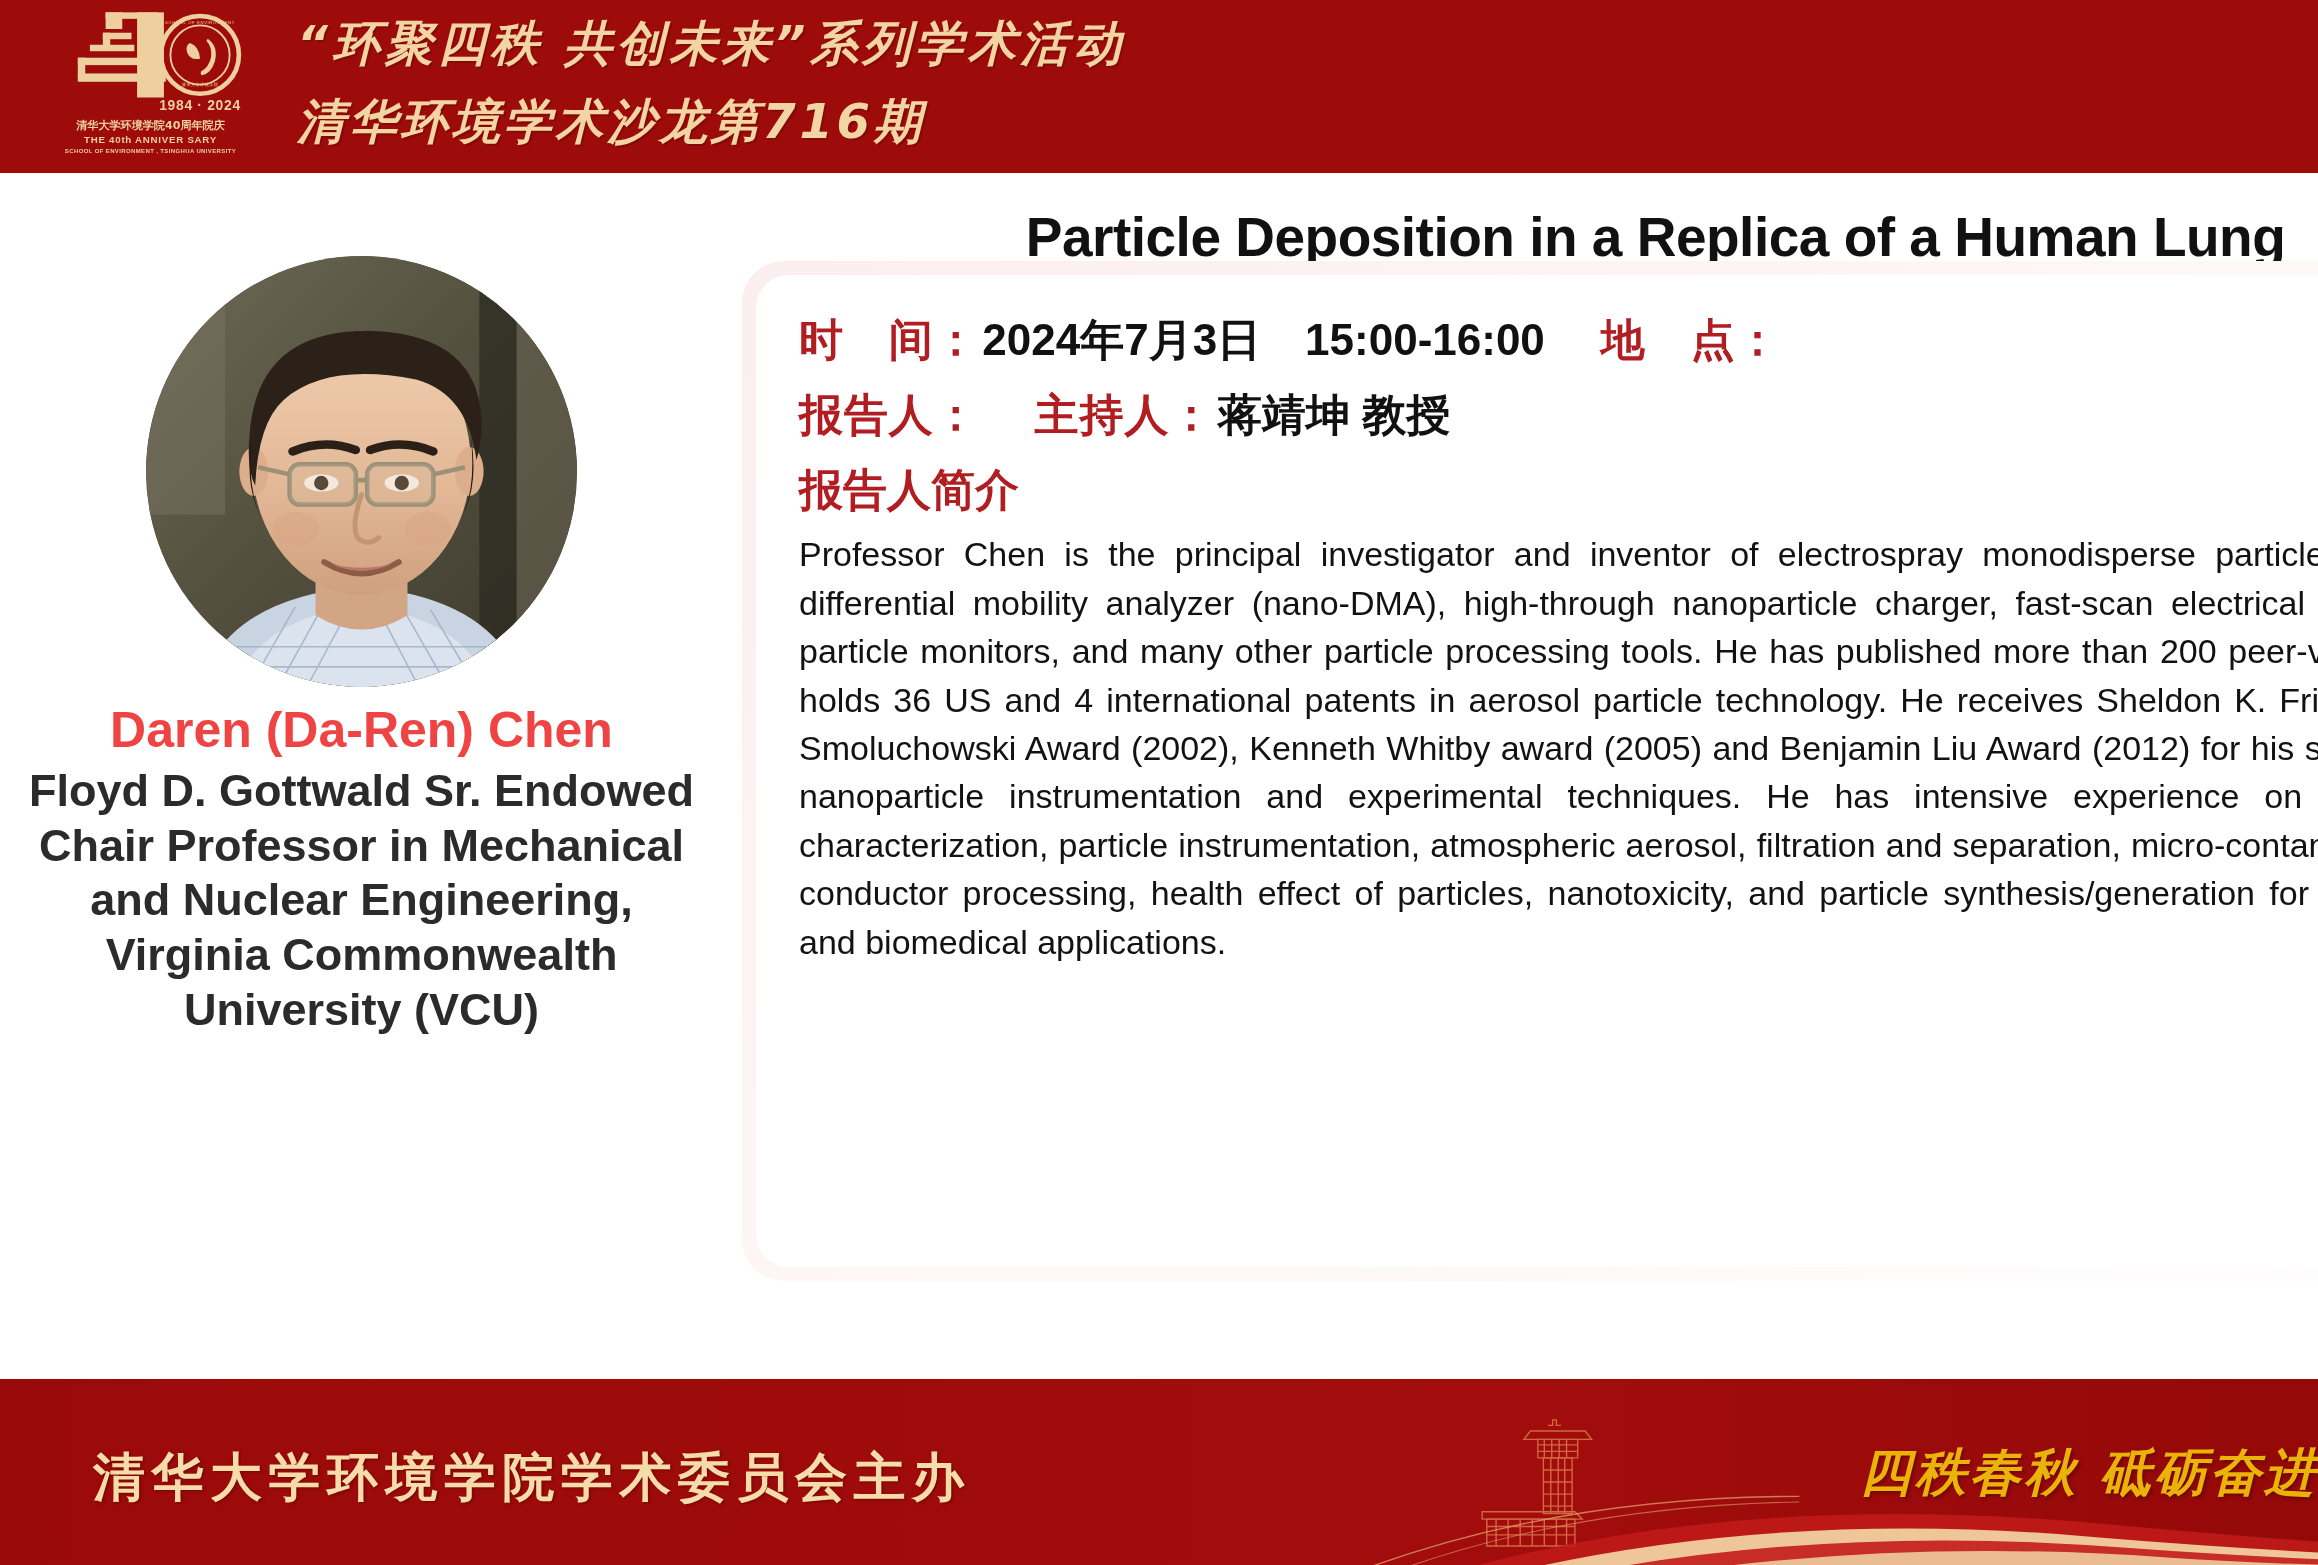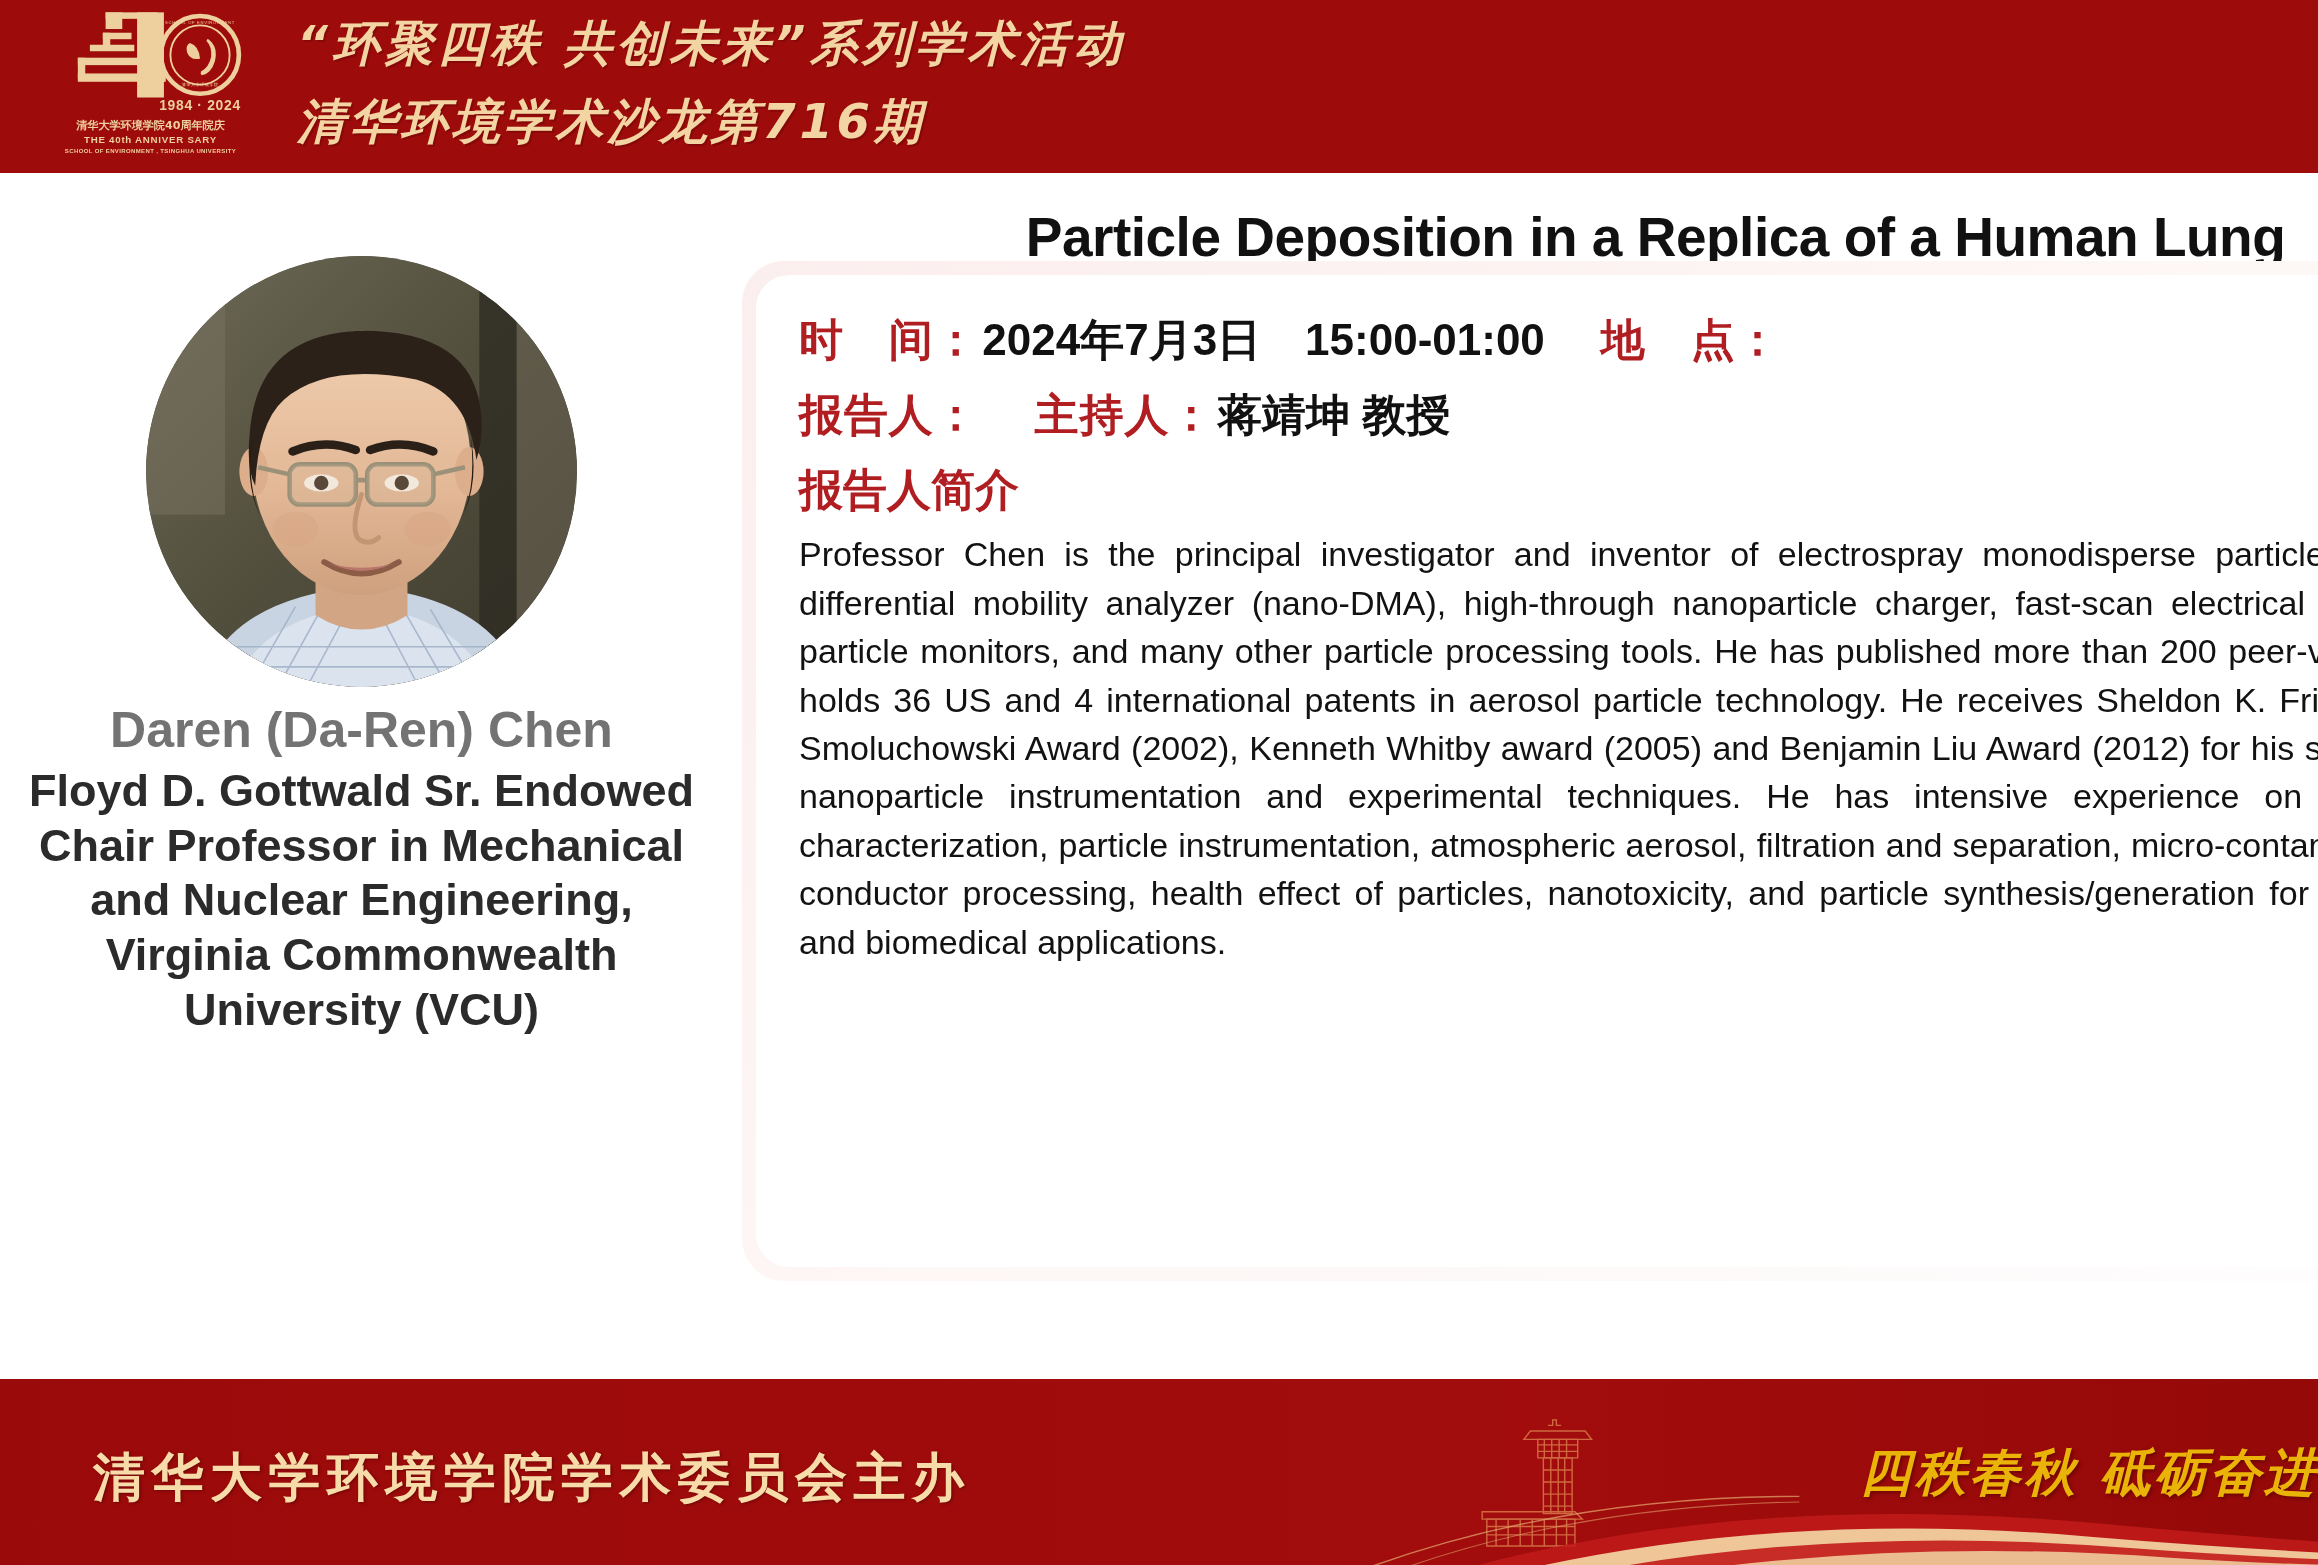--- a/index.html
+++ b/index.html
@@ -66,21 +66,21 @@
     width:431px; height:431px; margin:0 auto;
     border-radius:50%;
     overflow:hidden;
     position:relative;
     background:#5d584b;
   }
   .portrait svg{ display:block; width:431px; height:431px; }
 
   .speaker-name{
     margin-top:14px;
-    font-size:50px; font-weight:bold; color:#737373;
+    font-size:50px; font-weight:bold; color:#ef4444;
     line-height:1.18;
     white-space:nowrap;
   }
   .speaker-affil{
     margin-top:3.7px;
     font-size:45px; color:#2b2b2b;
     line-height:1.22;
     padding:0 8.3px;
     font-weight:bold;
   }
@@ -282,21 +282,21 @@
 
     <div class="speaker-name">Daren (Da-Ren) Chen</div>
     <div class="speaker-affil">Floyd D. Gottwald Sr. Endowed Chair Professor in Mechanical and Nuclear Engineering, Virginia Commonwealth University (VCU)</div>
   </div>
 
   <div class="card-wrap">
     <div class="card">
 
       <div class="row">
         <span class="lbl">时　间：</span>
-        <span class="val">2024年7月3日　15:00-01:00</span>
+        <span class="val">2024年7月3日　15:00-16:00</span>
         <span class="gap"></span>
         <span class="lbl">地　点：</span>
       </div>
 
       <div class="row">
         <span class="lbl">报告人：</span>
         <span class="gap"></span>
         <span class="lbl">主持人：</span>
         <span class="val">蒋靖坤 教授</span>
       </div>

